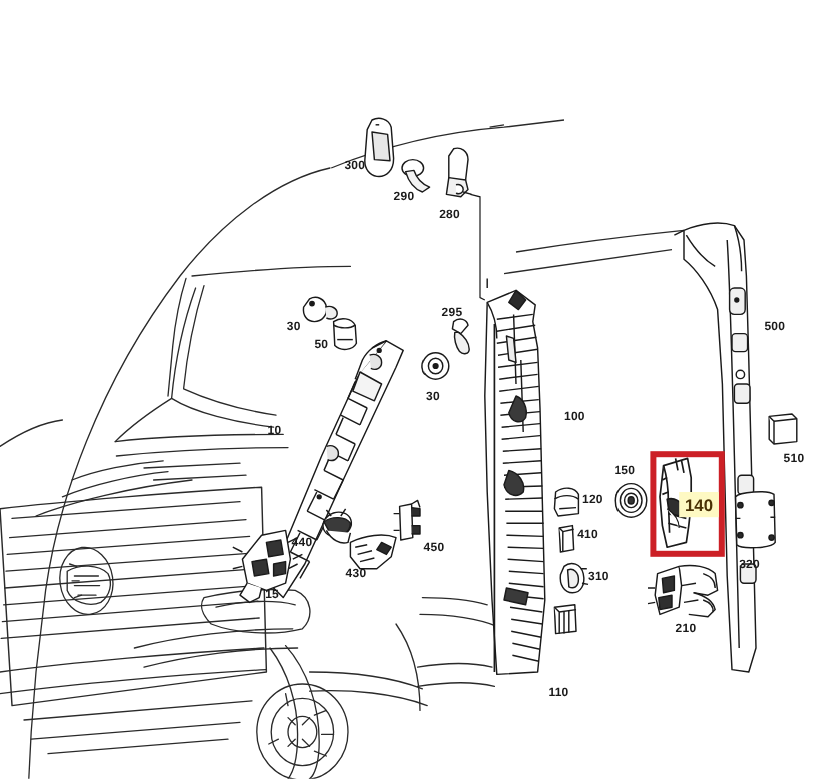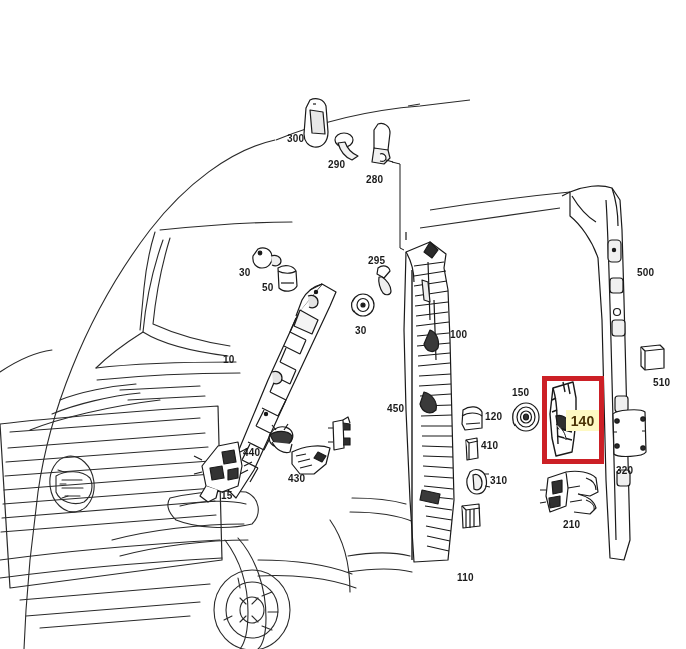--- a/index.html
+++ b/index.html
@@ -313,28 +313,28 @@
   </div>
 
   <div class="lbl" style="left:287px;top:134px;">300</div>
   <div class="lbl" style="left:328px;top:160px;">290</div>
   <div class="lbl" style="left:366px;top:175px;">280</div>
   <div class="lbl" style="left:239px;top:268px;">30</div>
   <div class="lbl" style="left:262px;top:283px;">50</div>
   <div class="lbl" style="left:368px;top:256px;text-align:center;">295</div>
   <div class="lbl" style="left:355px;top:326px;">30</div>
   <div class="lbl" style="left:223px;top:355px;">10</div>
-  <div class="lbl" style="left:450px;top:330px;">100</div>
+  <div class="lbl" style="left:450px;top:343px;padding-left:20px;">100</div>
   <div class="lbl" style="left:637px;top:268px;">500</div>
   <div class="lbl" style="left:653px;top:378px;">510</div>
   <div class="lbl" style="left:512px;top:388px;">150</div>
   <div class="lbl" style="left:485px;top:412px;">120</div>
   <div class="lbl" style="left:481px;top:441px;">410</div>
   <div class="lbl" style="left:490px;top:476px;">310</div>
   <div class="lbl" style="left:457px;top:533px;margin-top:40px;">110</div>
   <div class="lbl" style="left:616px;top:466px;">320</div>
   <div class="lbl" style="left:563px;top:520px;">210</div>
-  <div class="lbl" style="left:353px;top:404px;margin-left:34px;">450</div>
+  <div class="lbl" style="left:353px;top:452px;">450</div>
   <div class="lbl" style="left:243px;top:448px;">440</div>
   <div class="lbl" style="left:288px;top:474px;">430</div>
   <div class="lbl" style="left:221px;top:491px;">15</div>
 
 </div>
 
 </body></html>

